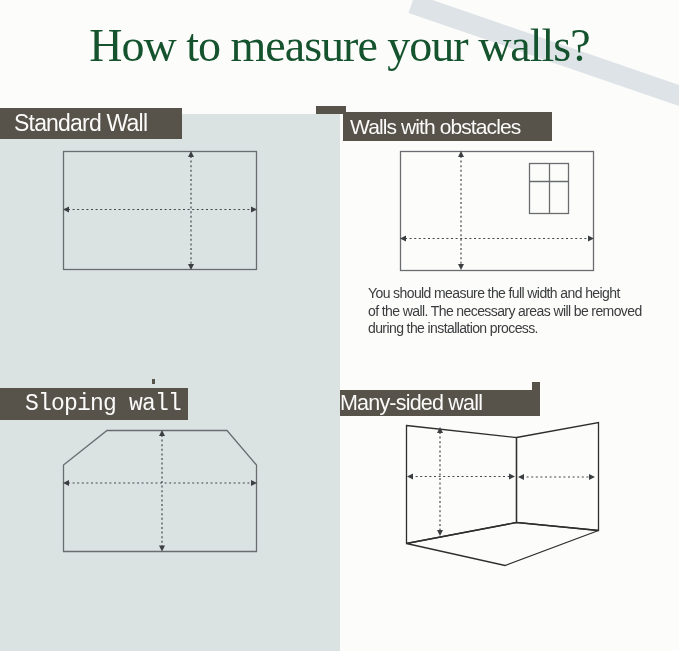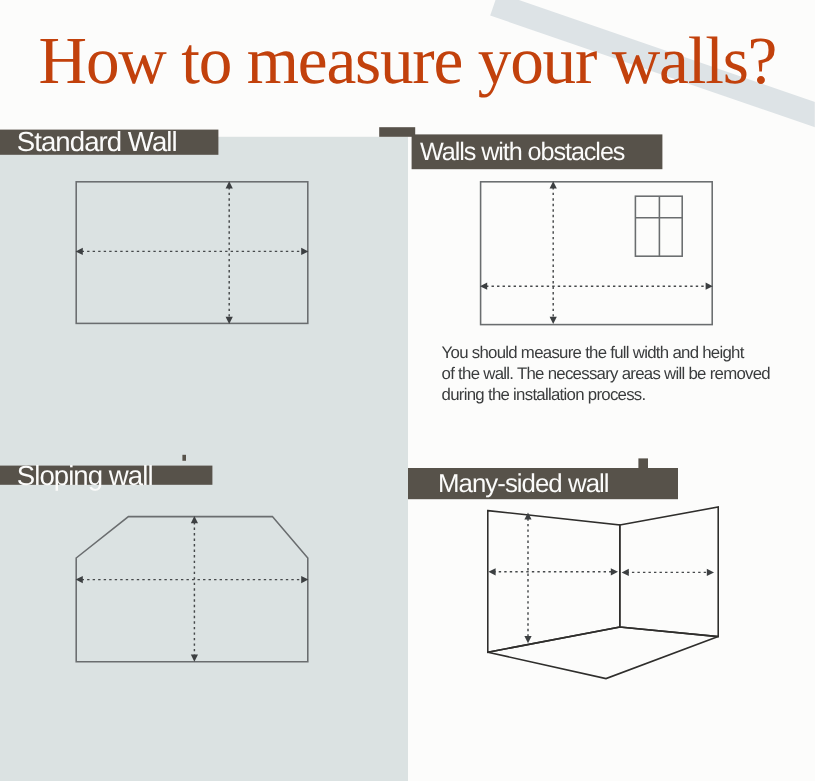--- a/index.html
+++ b/index.html
@@ -19,23 +19,23 @@
     transform-origin:left top;
     z-index:1;
   }
   .title{
     position:absolute;
     left:0;top:19px;width:679px;
     margin:0;
     text-align:center;
     font-family:"Liberation Serif", serif;
     font-weight:normal;
-    font-size:56px;
+    font-size:46px;
     letter-spacing:-1px;
-    color:#c2410c;
+    color:#14532d;
     z-index:2;
   }
   .panel{
     position:absolute;
     left:0;top:114px;
     width:340px;height:537px;
     background:#dbe2e2;
     z-index:1;
   }
   .bar{
@@ -46,26 +46,26 @@
     align-items:center;
     z-index:3;
     letter-spacing:-0.8px;
     white-space:nowrap;
   }
   .bar-tab{
     position:absolute;
     background:#57524a;
     z-index:3;
   }
-  .bar1{left:0;top:108px;width:168px;height:21px;font-size:23px;padding-left:14px;}
+  .bar1{left:0;top:108px;width:168px;height:31px;font-size:23px;padding-left:14px;}
   .bar2{left:343px;top:112px;width:202px;height:29px;font-size:21px;letter-spacing:-0.9px;padding-left:7px;}
   .tab2{left:316px;top:106px;width:30px;height:8px;}
-  .bar3{left:0;top:388px;width:163px;height:16px;font-size:23px;padding-left:14px;}
+  .bar3{left:0;top:388px;width:163px;height:32px;font-size:23px;padding-left:25px;font-family:Liberation Mono, monospace;}
   .dot3{left:152px;top:379px;width:3px;height:5px;}
-  .bar4{left:340px;top:390px;width:200px;height:26px;font-size:21.5px;padding-left:25px;}
+  .bar4{left:340px;top:390px;width:200px;height:26px;font-size:21.5px;}
   .tab4{left:532px;top:382px;width:8px;height:9px;}
   .diagram{position:absolute;z-index:2;}
   .d1{left:55px;top:143px;}
   .d2{left:392px;top:143px;}
   .d3{left:55px;top:422px;}
   .d4{left:398px;top:415px;}
   .caption{
     position:absolute;
     z-index:2;
     font-size:14px;

